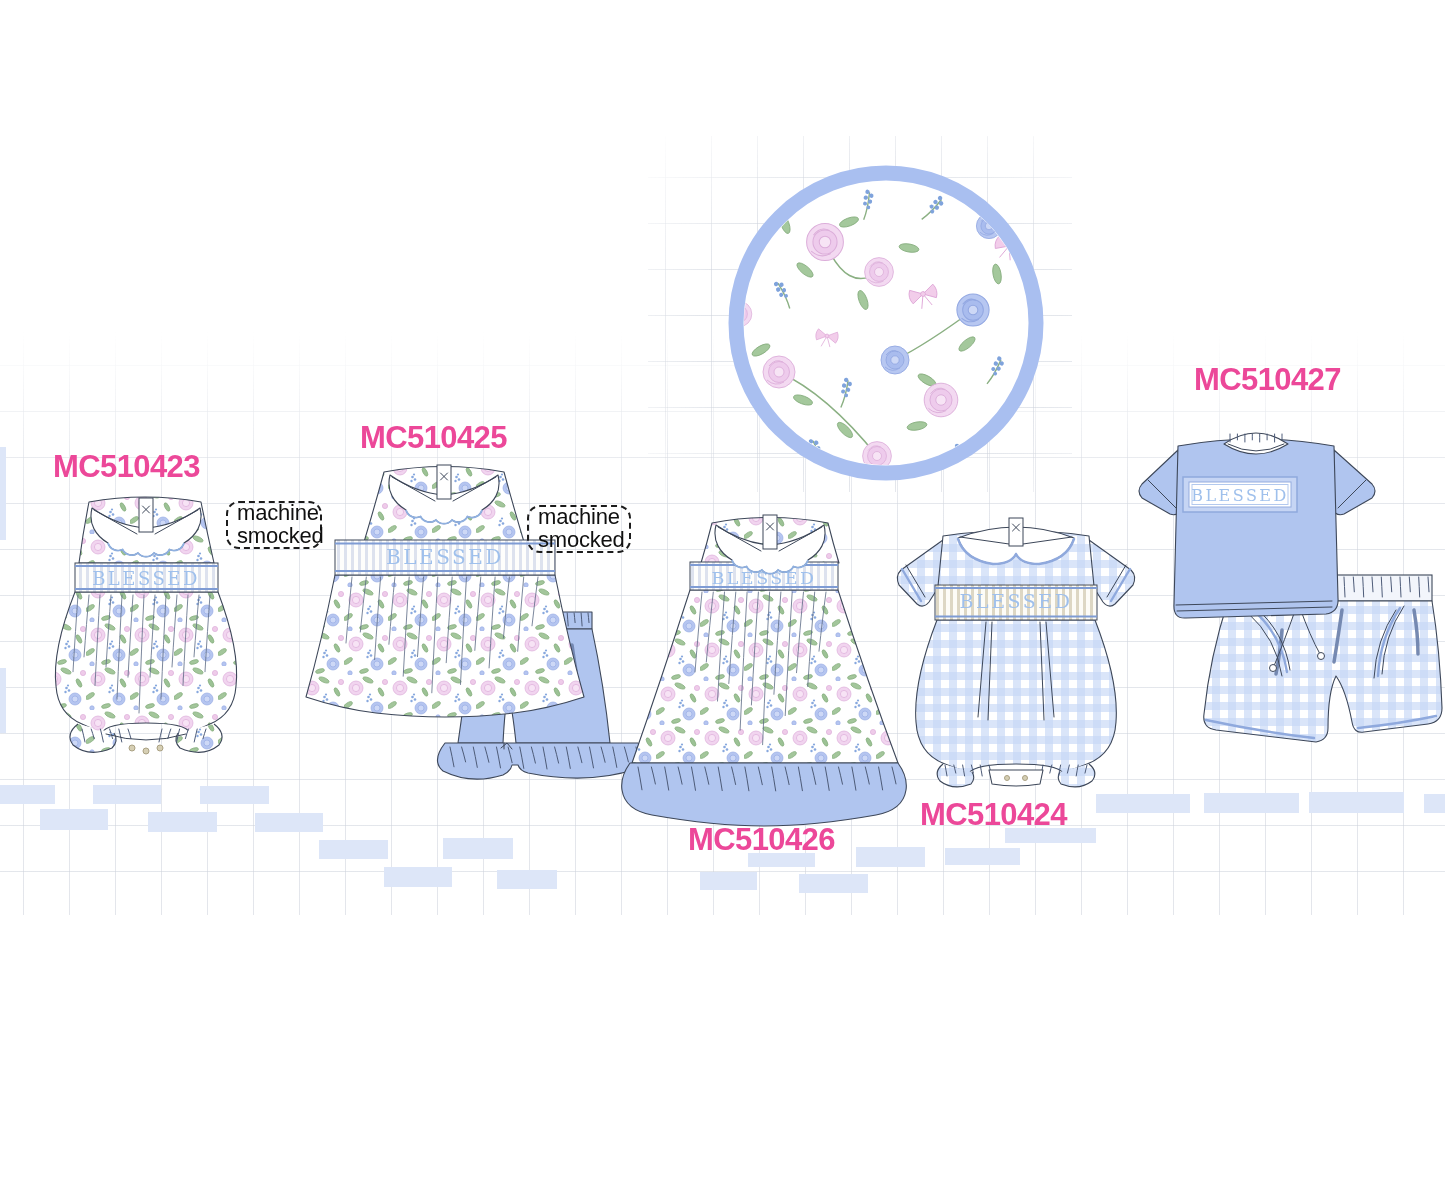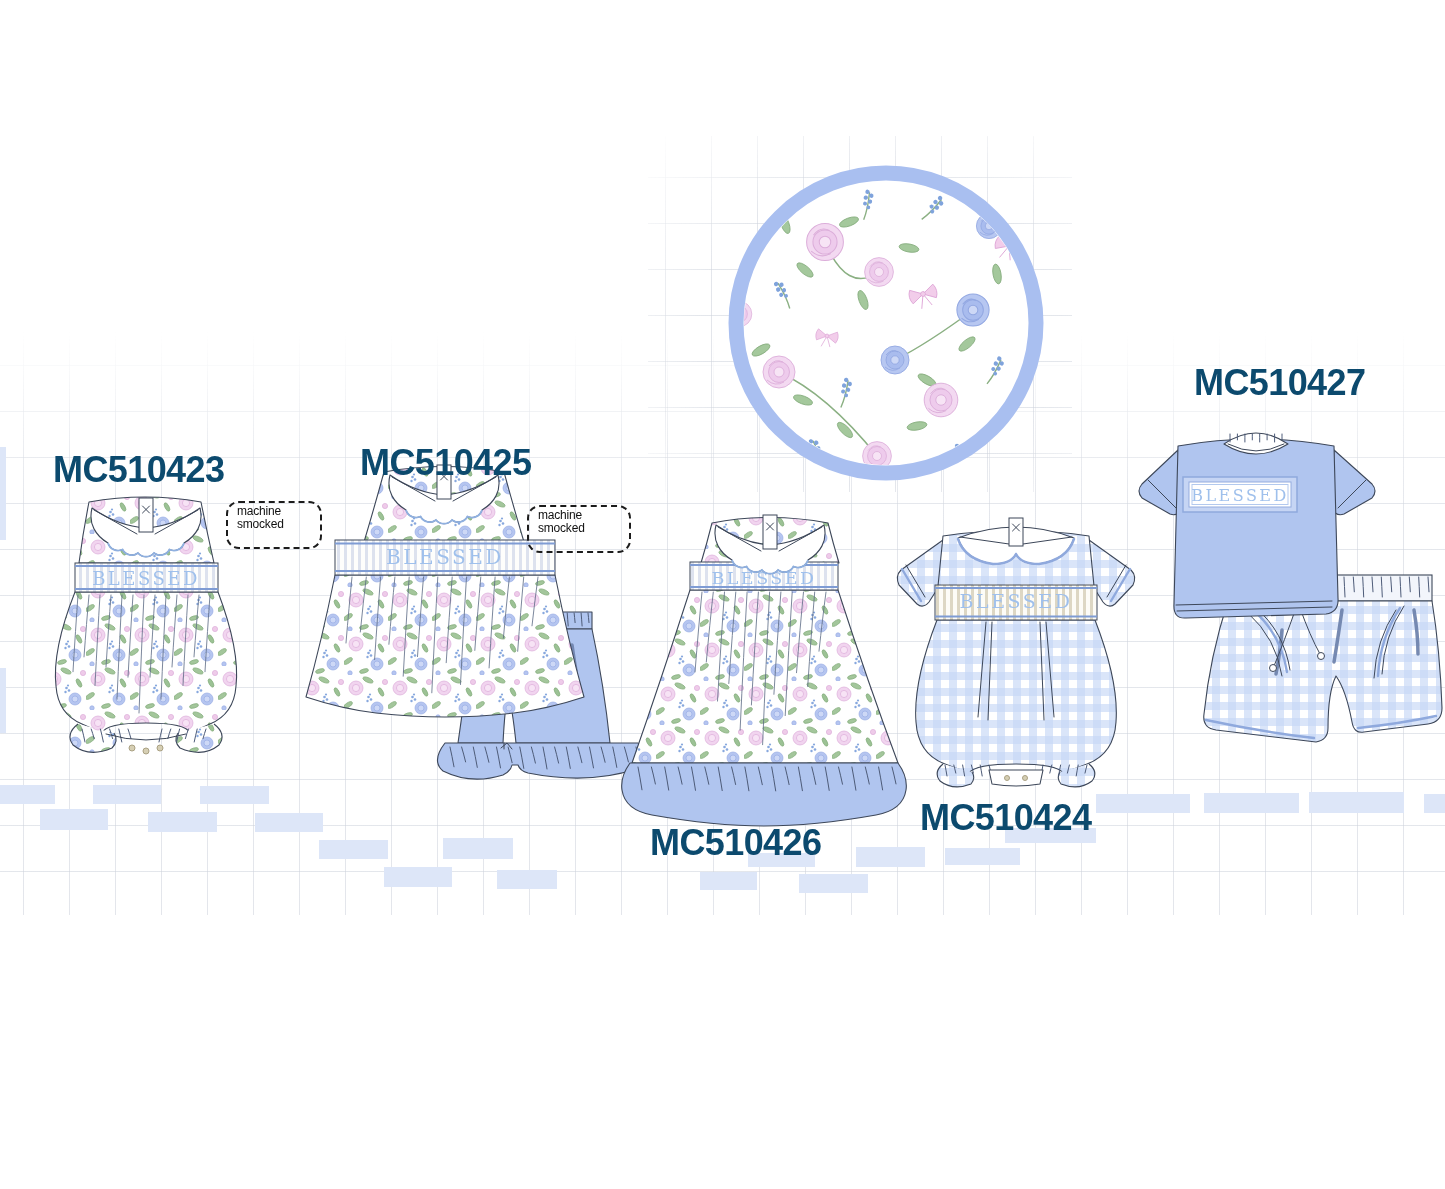--- a/index.html
+++ b/index.html
@@ -10,25 +10,25 @@
         background-image:linear-gradient(to right, rgba(205,210,220,.55) 1px, transparent 1px),
                          linear-gradient(to bottom, rgba(205,210,220,.55) 1px, transparent 1px);
         background-size:46px 46px;}
   #gridA{left:648px;top:136px;width:424px;height:356px;background-position:17px 41px;
          -webkit-mask-image:radial-gradient(ellipse at 55% 55%, #000 55%, transparent 98%);
          mask-image:radial-gradient(ellipse at 55% 55%, #000 55%, transparent 98%);}
   #gridB{left:0;top:332px;width:1445px;height:583px;background-position:23px 33px;
          -webkit-mask-image:linear-gradient(to bottom, transparent 0, rgba(0,0,0,.75) 120px, #000 190px);
          mask-image:linear-gradient(to bottom, transparent 0, rgba(0,0,0,.75) 120px, #000 190px);}
   .deco{position:absolute;background:#dde6f8;}
-  .code-label{position:absolute;font-weight:bold;font-size:36px;letter-spacing:-0.6px;
-              color:#0c4a6e;white-space:nowrap;}
+  .code-label{position:absolute;font-weight:bold;font-size:31px;letter-spacing:-0.6px;
+              color:#ec4899;white-space:nowrap;}
   .badge{position:absolute;border:2.4px dashed #1c1c1c;border-radius:13px;
          padding:2px 9px 4px 9px;display:flex;flex-direction:column;align-items:flex-start;
-         justify-content:flex-start;font-size:12px;line-height:1.05;color:#101010;letter-spacing:-0.2px;
+         justify-content:center;font-size:22px;line-height:1.05;color:#101010;letter-spacing:-0.2px;
          background:transparent;}
   svg.garment{position:absolute;overflow:visible;}
   .fl{fill:url(#floral);stroke:#3d4759;stroke-width:1.1;stroke-linejoin:round;}
   .gg{fill:url(#gingham);stroke:#3d4759;stroke-width:1.1;stroke-linejoin:round;}
   .solid{fill:#b0c5ef;stroke:#3d4759;stroke-width:1.1;stroke-linejoin:round;}
   .white{fill:#ffffff;stroke:#3d4759;stroke-width:1.1;stroke-linejoin:round;}
   .bandB{fill:url(#stripesB);stroke:#3d4759;stroke-width:1;}
   .bandT{fill:url(#stripesT);stroke:#3d4759;stroke-width:1;}
   .bandline{stroke:#7f9cd4;stroke-width:2.2;fill:none;}
   .smock{font-family:"DejaVu Serif",serif;fill:#9fc0ec;letter-spacing:2.5px;text-anchor:middle;}
@@ -499,22 +499,22 @@
       <g>
         <rect x="51" y="79" width="114" height="35" fill="#c6d5f4" stroke="#8fa9dd" stroke-width="1.5"></rect>
         <rect x="57" y="84" width="102" height="25" fill="#ffffff" stroke="#93acde" stroke-width="1"></rect>
         <rect x="60" y="86.5" width="96" height="20" fill="none" stroke="#b3c9ee" stroke-width="1"></rect>
         <text class="smock" x="108" y="103" font-size="16" fill="#a4c2ee">BLESSED</text>
       </g>
     </g>
   </svg>
 
   <div class="code-label" style="left:53px;top:449px">MC510423</div>
-  <div class="code-label" style="left:360px;top:442px">MC510425</div>
-  <div class="code-label" style="left:650px;top:822px">MC510426</div>
+  <div class="code-label" style="left:360px;top:420px">MC510425</div>
+  <div class="code-label" style="left:688px;top:822px">MC510426</div>
   <div class="code-label" style="left:920px;top:797px">MC510424</div>
   <div class="code-label" style="left:1194px;top:362px">MC510427</div>
 
   <div class="badge" style="left:226px;top:501px;width:74px;height:38px">
     <span>machine</span>
     <span>smocked</span>
   </div>
   <div class="badge" style="left:527px;top:505px;width:82px;height:38px">
     <span>machine</span>
     <span>smocked</span>

